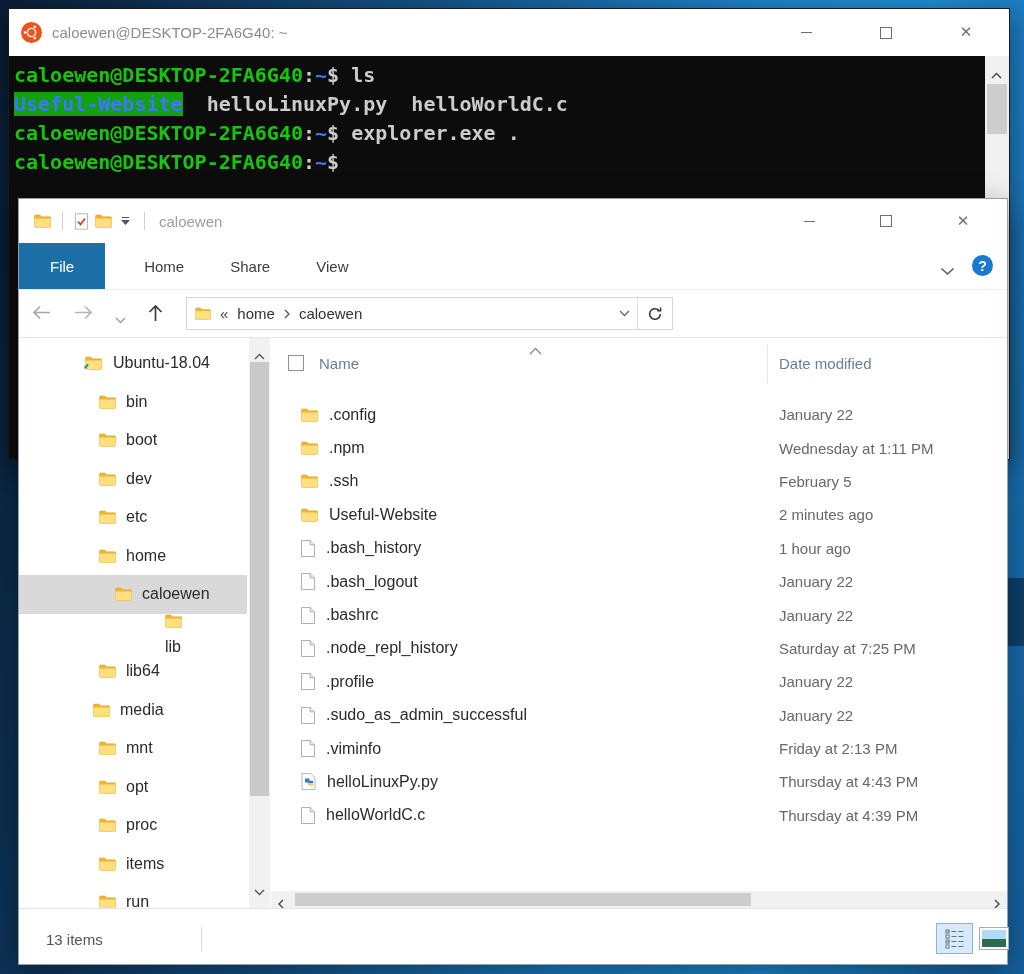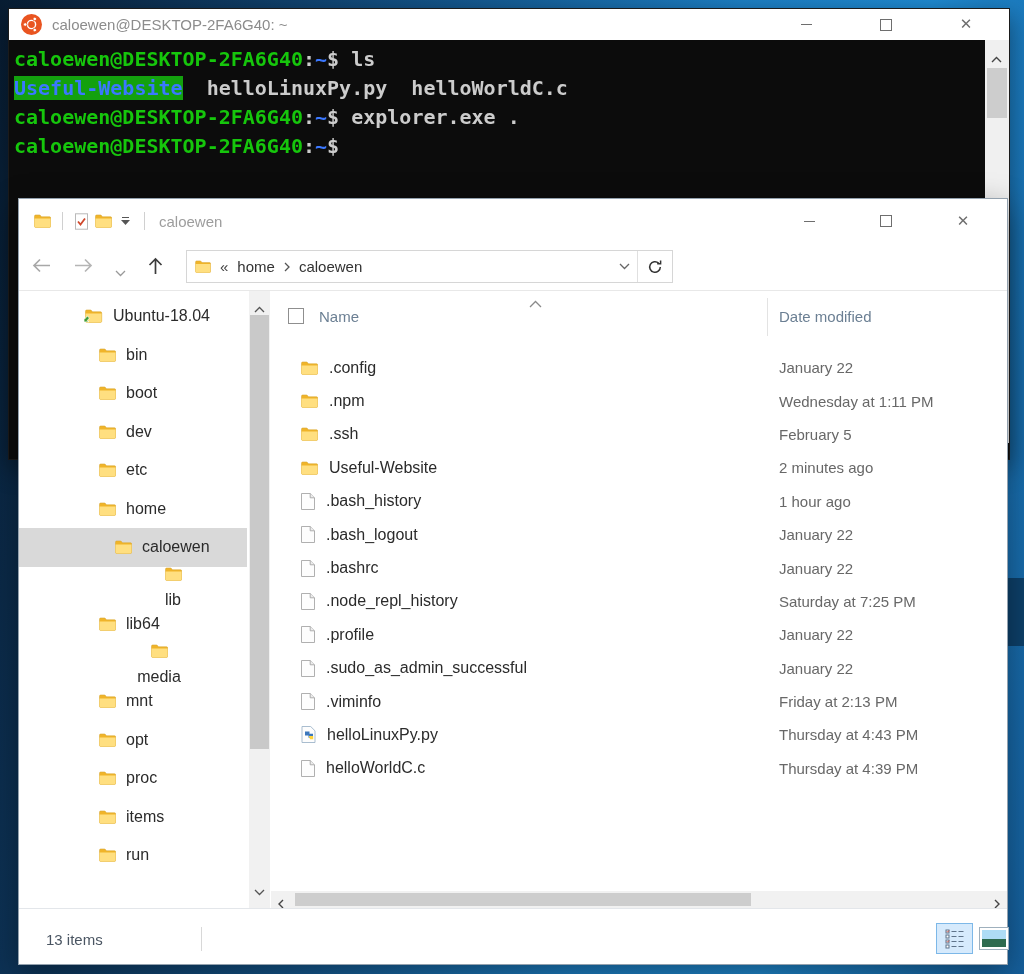--- a/index.html
+++ b/index.html
@@ -11,21 +11,21 @@
   
   .win-controls{display:flex;align-items:center;}
   .wc-btn{width:14px;height:14px;display:flex;align-items:center;justify-content:center;}
   .glyph-min{width:11px;height:0;border-top:1px solid #6e6e6e;display:block;}
   .glyph-max{width:10px;height:10px;border:1px solid #6e6e6e;display:block;}
   .glyph-close{color:#6e6e6e;font-size:15px;line-height:1;font-family:"DejaVu Sans",sans-serif;}
 
   
   .terminal{position:absolute;left:8px;top:8px;width:1002px;height:452px;background:#0c0c0c;
     border:1px solid rgba(40,40,40,.55);box-sizing:border-box;box-shadow:0 8px 24px rgba(0,0,0,.45);z-index:1;}
-  .t-titlebar{height:31px;background:#ffffff;display:flex;align-items:center;padding:0 12px;box-sizing:border-box;}
+  .t-titlebar{height:47px;background:#ffffff;display:flex;align-items:center;padding:0 12px;box-sizing:border-box;}
   .t-title{color:#8c8c8c;font-size:15px;margin-left:10px;flex:1;white-space:nowrap;overflow:hidden;}
   .terminal .win-controls{gap:66px;margin-right:24px;}
   .t-body{position:relative;height:403px;}
   #terminal-lines{position:absolute;left:5px;top:5px;right:28px;
     font-family:"DejaVu Sans Mono",monospace;font-weight:bold;font-size:20px;line-height:29px;white-space:pre;}
   .seg-green{color:#16c60c;}
   .seg-white{color:#cccccc;}
   .seg-blue{color:#3b78ff;}
   .seg-dirhl{color:#3b78ff;background:#13a10e;}
   .t-scrollbar{position:absolute;top:0;right:0;bottom:0;width:24px;background:#f0f0f0;}
@@ -185,20 +185,45 @@
         <span class="wc-btn">
             <span class="glyph-min"></span>
           </span>
         <span class="wc-btn">
             <span class="glyph-max"></span>
           </span>
         <span class="wc-btn glyph-close">✕</span>
       </div>
     </div>
 
+    <div class="e-tabs">
+
+        <div class="rtab active">
+          <span>File</span>
+        </div>
+
+        <div class="rtab">
+          <span>Home</span>
+        </div>
+
+        <div class="rtab">
+          <span>Share</span>
+        </div>
+
+        <div class="rtab">
+          <span>View</span>
+        </div>
+
+      <span class="ribbon-min">
+        <svg width="15" height="9" viewBox="0 0 15 9">
+            <path d="M1.5 1.5l6 5.5 6-5.5" fill="none" stroke="#555" stroke-width="1.4"></path>
+          </svg>
+      </span>
+      <span class="help-circle">?</span>
+    </div>
 
     <div class="e-address">
       <span class="nav-ic" style="left:12px">
         <svg width="21" height="17" viewBox="0 0 21 17">
             <path d="M19 8.5H3M9 2.5L3 8.5l6 6" fill="none" stroke="#a8a8a8" stroke-width="1.7"></path>
           </svg>
       </span>
       <span class="nav-ic" style="left:54px">
         <svg width="21" height="17" viewBox="0 0 21 17">
             <path d="M2 8.5h16M12 2.5l6 6-6 6" fill="none" stroke="#b5b5b5" stroke-width="1.7"></path>
@@ -344,21 +369,21 @@
 
             <span class="icon icon-folder">
               <svg width="17" height="14" viewBox="0 0 17 14">
                 <path d="M0.5 2.2C0.5 1.4 1 1 1.7 1h4.2l1.6 1.8h8c.7 0 1.2.5 1.2 1.2v8.3c0 .7-.5 1.2-1.2 1.2H1.7c-.7 0-1.2-.5-1.2-1.2z" fill="#f0b429" stroke="#d9a93a" stroke-width="0.6"></path>
                 <path d="M0.5 4.4h16v7.9c0 .7-.5 1.2-1.2 1.2H1.7c-.7 0-1.2-.5-1.2-1.2z" fill="#ffdf80"></path>
               </svg>
             </span>
             <span>lib64</span>
           </div>
 
-          <div class="tree-row" data-icon="folder" style="padding-left: 52px; flex-direction: column;">
+          <div class="tree-row" data-icon="folder" style="padding-left: 74px;">
 
             <span class="icon icon-folder">
               <svg width="17" height="14" viewBox="0 0 17 14">
                 <path d="M0.5 2.2C0.5 1.4 1 1 1.7 1h4.2l1.6 1.8h8c.7 0 1.2.5 1.2 1.2v8.3c0 .7-.5 1.2-1.2 1.2H1.7c-.7 0-1.2-.5-1.2-1.2z" fill="#f0b429" stroke="#d9a93a" stroke-width="0.6"></path>
                 <path d="M0.5 4.4h16v7.9c0 .7-.5 1.2-1.2 1.2H1.7c-.7 0-1.2-.5-1.2-1.2z" fill="#ffdf80"></path>
               </svg>
             </span>
             <span>media</span>
           </div>
 

